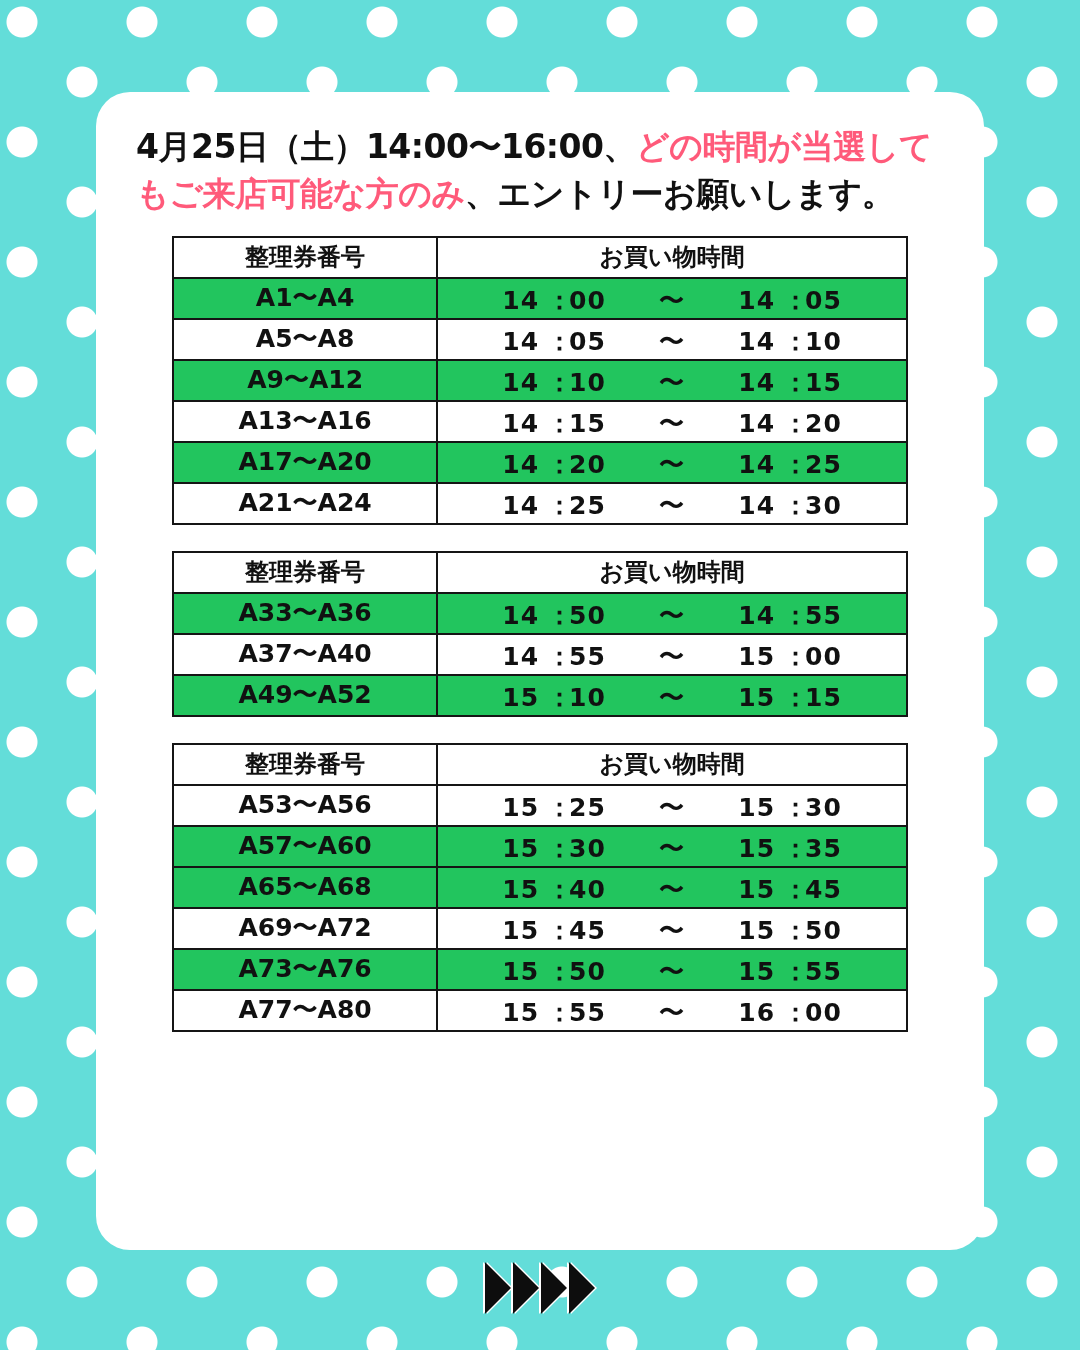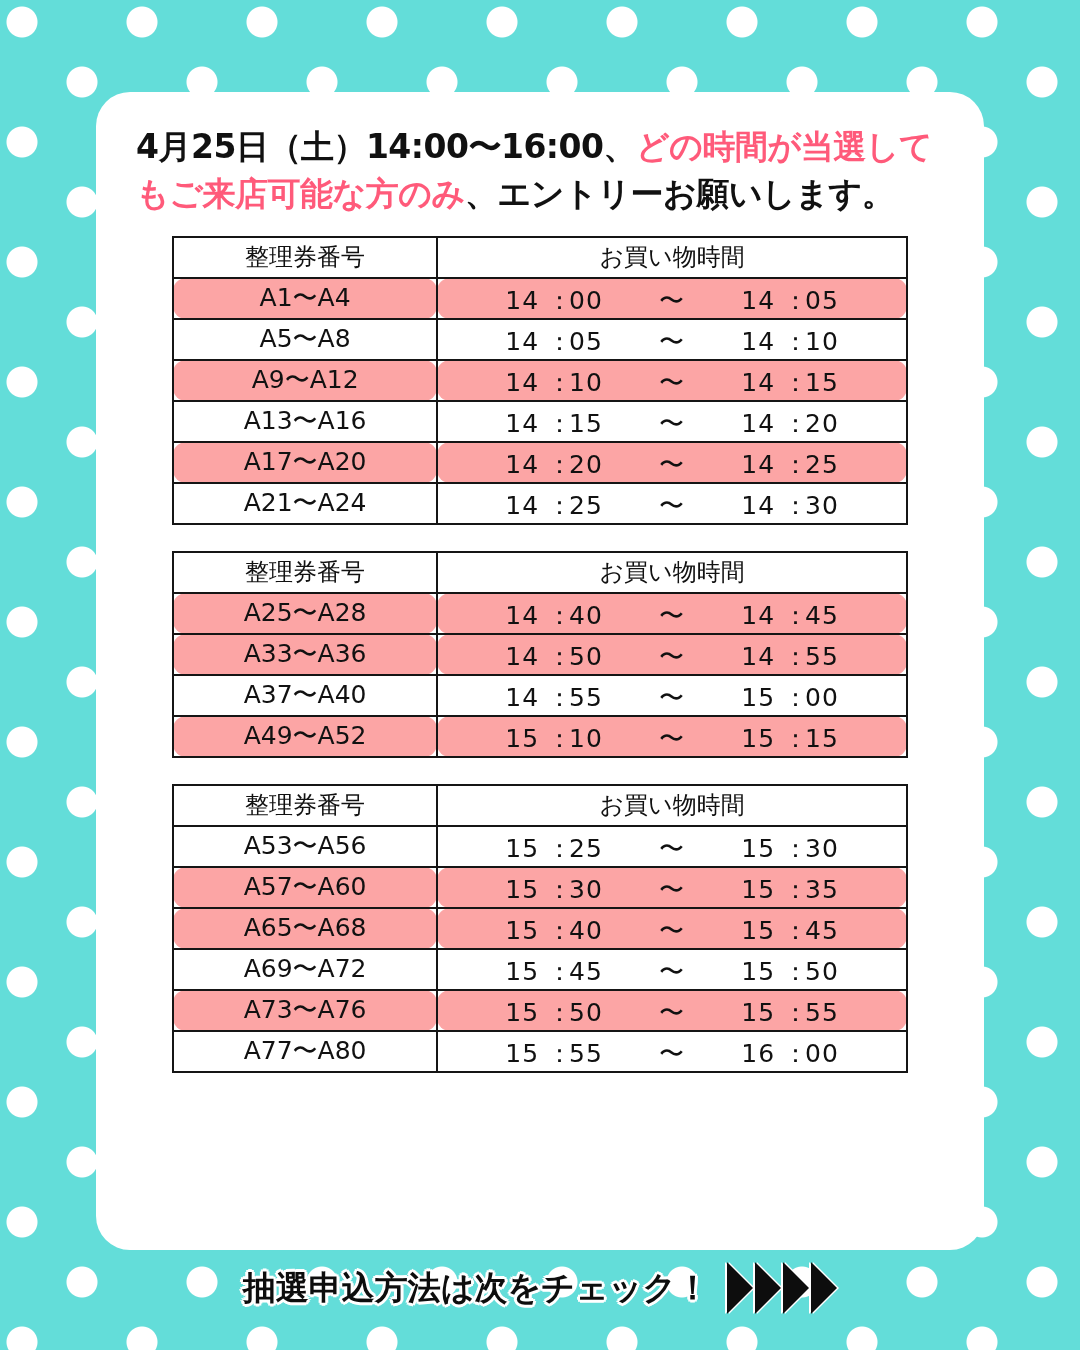--- a/index.html
+++ b/index.html
@@ -67,35 +67,34 @@
   }
   table.slot-table:last-child {
     margin-bottom: 0;
   }
   table.slot-table th,
   table.slot-table td {
     border: 2px solid #151515;
     text-align: center;
     font-family: "DejaVu Sans", "Liberation Sans", sans-serif;
     font-size: 25px;
-    font-weight: normal;
+    font-weight: bold;
     color: #111111;
     height: 39px;
     padding: 0;
     line-height: 1.05;
   }
   table.slot-table th {
     font-size: 24px;
   }
   col.c-ticket { width: 36%; }
   col.c-time   { width: 64%; }
 
   tr.hl td {
-    background: #fca5a5;
-    border-radius: 13px;
+    background: #22c55e;
   }
 
   
   .time-cell {
     display: flex;
     align-items: center;
     justify-content: center;
     gap: 0;
     font-size: 25px;
     letter-spacing: 1px;
@@ -297,38 +296,20 @@
           <col class="c-time">
         </colgroup>
       <thead>
         <tr>
           <th>整理券番号</th>
           <th>お買い物時間</th>
         </tr>
       </thead>
       <tbody>
           <tr class="hl">
-            <td>A25〜A28</td>
-            <td>
-              <div class="time-cell">
-                <span class="t-start">
-                  <span>14</span>
-                  <span class="colon">：</span>
-                  <span>40</span>
-                </span>
-                <span class="t-sep">〜</span>
-                <span class="t-end">
-                  <span>14</span>
-                  <span class="colon">：</span>
-                  <span>45</span>
-                </span>
-              </div>
-            </td>
-          </tr>
-          <tr class="hl">
             <td>A33〜A36</td>
             <td>
               <div class="time-cell">
                 <span class="t-start">
                   <span>14</span>
                   <span class="colon">：</span>
                   <span>50</span>
                 </span>
                 <span class="t-sep">〜</span>
                 <span class="t-end">
@@ -498,20 +479,19 @@
               </div>
             </td>
           </tr>
         </tbody>
     </table>
 
   </div>
 </div>
 
 <div class="footer">
-  <div class="footer-text">抽選申込方法は次をチェック！</div>
   <div class="chevrons">
       <div class="chev"></div>
       <div class="chev"></div>
       <div class="chev"></div>
       <div class="chev"></div>
     </div>
 </div>
 
 </body></html>

